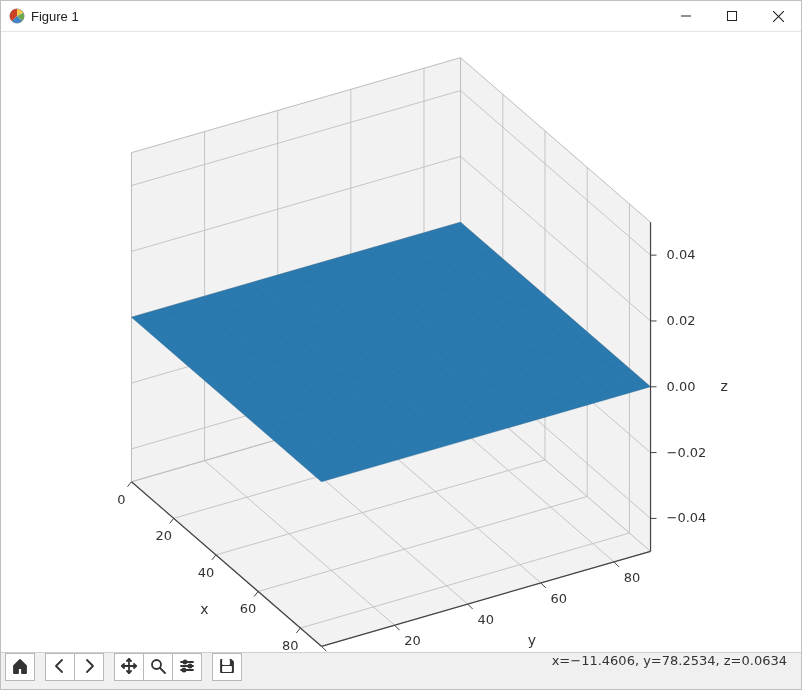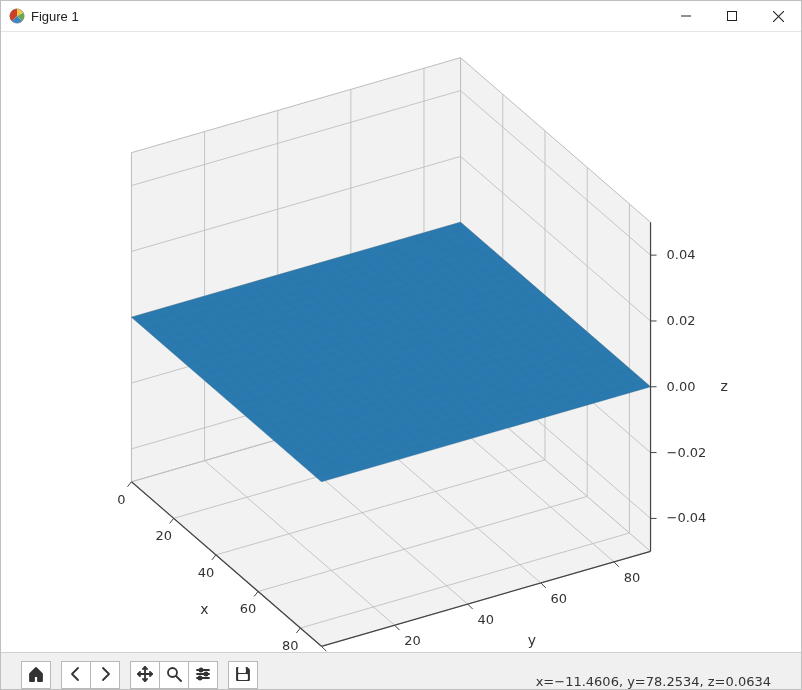--- a/index.html
+++ b/index.html
@@ -72,22 +72,22 @@
   .axisline { stroke: #444; stroke-width: 1.2; }
   .tickmark { stroke: #444; stroke-width: 1; }
   .surface { fill: #2a7ab0; stroke: #1f5d87; stroke-width:0.25; }
   .surface-mesh { stroke: #2b6b96; stroke-width: 0.35; opacity:0.55;}
   
   .toolbar {
     height: 36px;
     background: #f0f0f0;
     border-top: 1px solid #d0d0d0;
     display: flex;
-    align-items: flex-end;
-    padding: 0 20px;
+    align-items: flex-start;
+    padding: 0 4px;
     gap: 0px;
   }
   .toolbar .tbtn {
     width: 30px; height: 28px;
     border: 1px solid #b8b8b8;
     background: #fff;
     display: flex; align-items: center; justify-content: center;
     margin: 0;
     box-sizing: border-box;
   }

